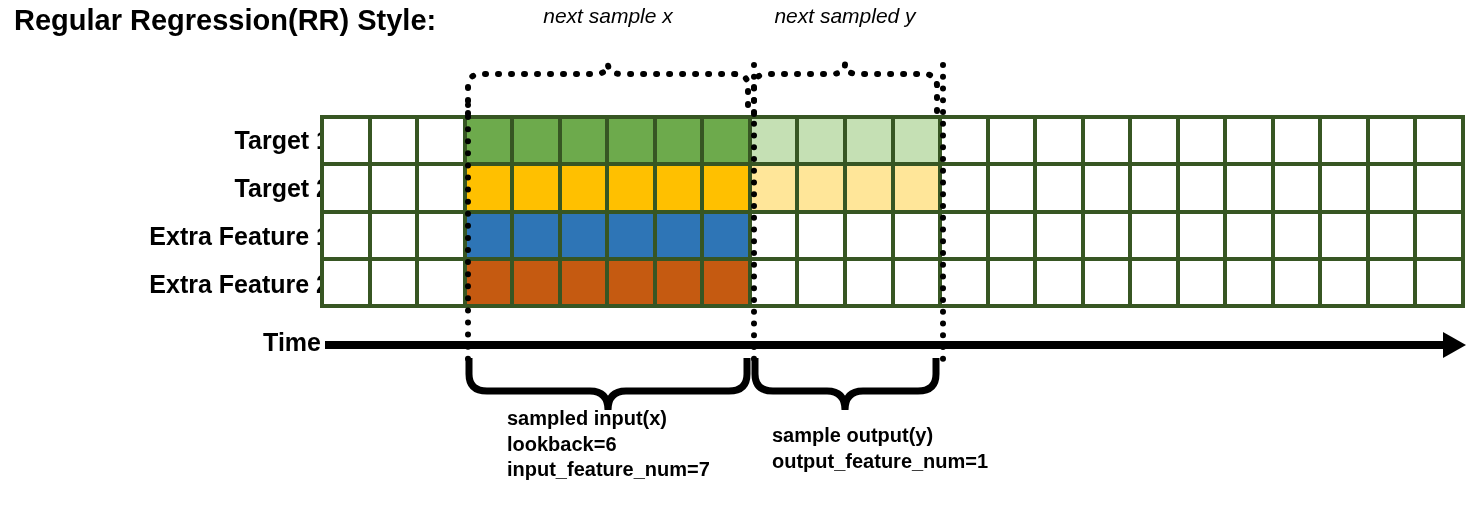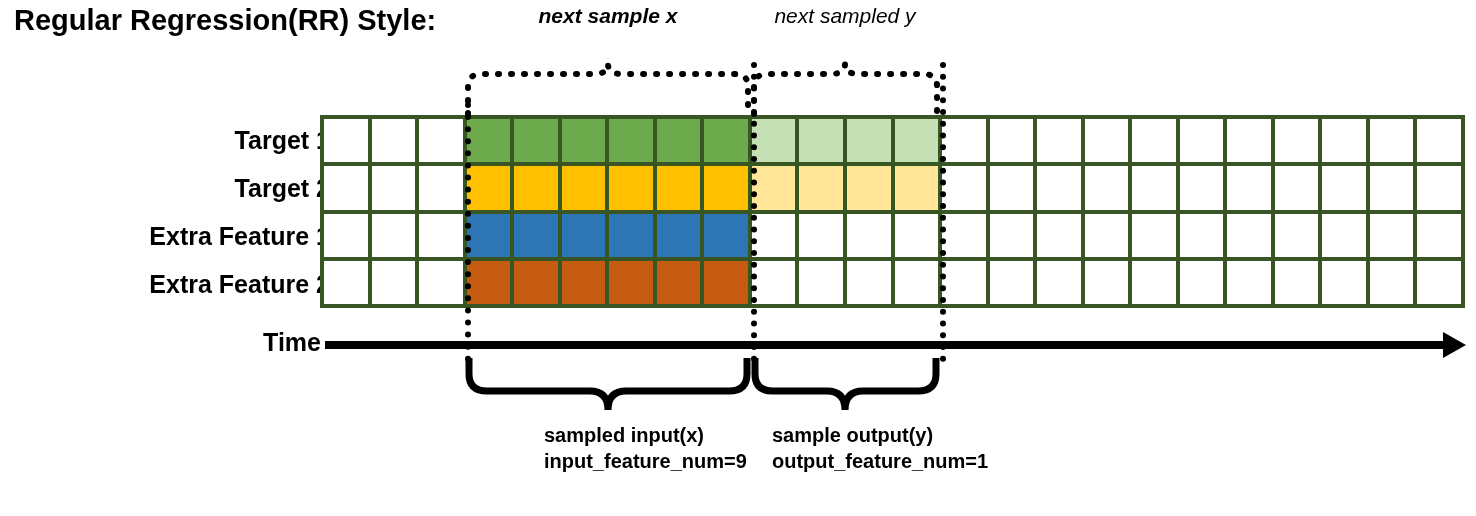--- a/index.html
+++ b/index.html
@@ -77,21 +77,21 @@
   
   .bot-brace{position:absolute;}
   .bot-brace svg{display:block;overflow:visible;}
 
   
   .caption{
     position:absolute;
     font-size:20px;font-weight:bold;color:#000;
     line-height:1.28;white-space:nowrap;
   }
-  #cap-input{left:507px;top:423px;margin-left:37px;}
+  #cap-input{left:507px;top:406px;}
   #cap-output{left:772px;top:423px;}
   .caption div{white-space:nowrap;}
 </style>
 </head>
 <body>
 
 <div class="stage">
 
   <div id="title">Regular Regression(RR) Style:</div>
 
@@ -205,21 +205,21 @@
 
   <div class="vguide" style="left:465px;top:102px;height:260px;"></div>
   <div class="vguide" style="left:751px;top:62px;height:300px;"></div>
   <div class="vguide" style="left:940px;top:62px;height:300px;"></div>
 
   <div class="top-brace" style="left:465px;top:62px;width:286px;height:52px;">
     <svg width="286" height="52" viewBox="0 0 286 52">
       <path d="M3,52 L3,24 Q3,12 17,12 L129,12 Q143,12 143,2 Q143,12 157,12 L269,12 Q283,12 283,24 L283,52" fill="none" stroke="#000" stroke-width="6" stroke-linecap="round" stroke-dasharray="1 12"></path>
     </svg>
   </div>
-  <div class="brace-cap" style="left:528px;top:4px;width:160px;font-weight:bold;">next sample x</div>
+  <div class="brace-cap" style="left:528px;top:4px;width:160px;">next sample x</div>
 
   <div class="top-brace" style="left:751px;top:62px;width:189px;height:52px;">
     <svg width="189" height="52" viewBox="0 0 189 52">
       <path d="M3,52 L3,24 Q3,12 17,12 L80,12 Q94,12 94,2 Q94,12 108,12 L172,12 Q186,12 186,24 L186,52" fill="none" stroke="#000" stroke-width="6" stroke-linecap="round" stroke-dasharray="1 12"></path>
     </svg>
   </div>
   <div class="brace-cap" style="left:765px;top:4px;width:160px;">next sampled y</div>
 
   <div class="bot-brace" style="left:465px;top:358px;width:286px;height:56px;">
     <svg width="286" height="56" viewBox="0 0 286 56">
@@ -228,20 +228,21 @@
   </div>
 
   <div class="bot-brace" style="left:751px;top:358px;width:189px;height:56px;">
     <svg width="189" height="56" viewBox="0 0 189 56">
       <path d="M4,0 L4,16 Q4,33 22,33 L76,33 Q94,33 94,52 Q94,33 112,33 L167,33 Q185,33 185,16 L185,0" fill="none" stroke="#000" stroke-width="7" stroke-linecap="butt"></path>
     </svg>
   </div>
 
   <div class="caption" id="cap-input">
     <div>sampled input(x)</div>
-    <div>input_feature_num=9</div>
+    <div>lookback=6</div>
+    <div>input_feature_num=7</div>
   </div>
   <div class="caption" id="cap-output">
     <div>sample output(y)</div>
     <div>output_feature_num=1</div>
   </div>
 
 </div>
 
 </body></html>

